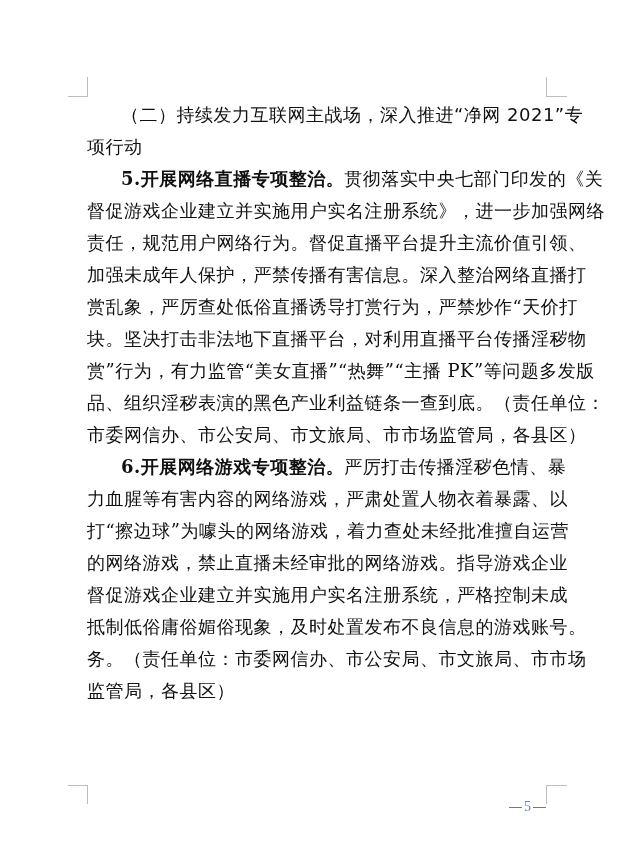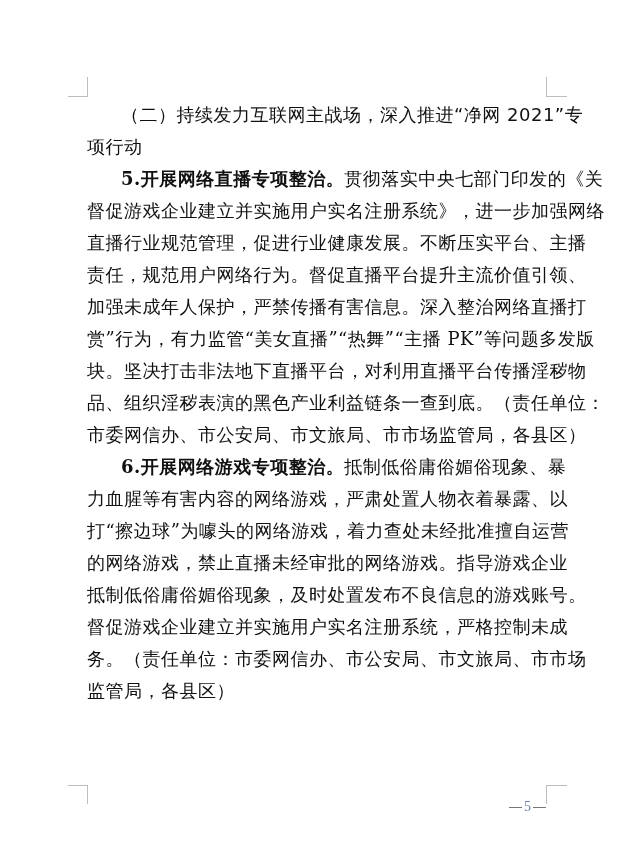--- a/index.html
+++ b/index.html
@@ -32,36 +32,36 @@
 
 <div class="page">
   <div>
     <div class="line indent heading">（二）持续发力互联网主战场，深入推进“净网 2021”专</div>
     <div class="line last heading">项行动</div>
   </div>
 
   <div>
     <div class="line indent"><span class="bold">5.开展网络直播专项整治。</span><span>贯彻落实中央七部门印发的《关</span></div>
     <div class="line">督促游戏企业建立并实施用户实名注册系统》，进一步加强网络</div>
-    <div class="line">直播行业规范管理，促进行业健康发展。不断压实平台、主播</div>
     <div class="line">责任，规范用户网络行为。督促直播平台提升主流价值引领、</div>
     <div class="line">加强未成年人保护，严禁传播有害信息。深入整治网络直播打</div>
+    <div class="line">赏乱象，严厉查处低俗直播诱导打赏行为，严禁炒作“天价打</div>
+    <div class="line">块。坚决打击非法地下直播平台，对利用直播平台传播淫秽物</div>
     <div class="line">赏”行为，有力监管“美女直播”“热舞”“主播 PK”等问题多发版</div>
-    <div class="line">块。坚决打击非法地下直播平台，对利用直播平台传播淫秽物</div>
     <div class="line">品、组织淫秽表演的黑色产业利益链条一查到底。（责任单位：</div>
     <div class="line last">市委网信办、市公安局、市文旅局、市市场监管局，各县区）</div>
   </div>
 
   <div>
-    <div class="line indent"><span class="bold">6.开展网络游戏专项整治。</span><span>抵制低俗庸俗媚俗现象、暴</span></div>
+    <div class="line indent"><span class="bold">6.开展网络游戏专项整治。</span><span>严厉打击传播淫秽色情、暴</span></div>
     <div class="line">力血腥等有害内容的网络游戏，严肃处置人物衣着暴露、以</div>
     <div class="line">打“擦边球”为噱头的网络游戏，着力查处未经批准擅自运营</div>
     <div class="line">的网络游戏，禁止直播未经审批的网络游戏。指导游戏企业</div>
+    <div class="line">督促游戏企业建立并实施用户实名注册系统，严格控制未成</div>
     <div class="line">抵制低俗庸俗媚俗现象，及时处置发布不良信息的游戏账号。</div>
-    <div class="line">督促游戏企业建立并实施用户实名注册系统，严格控制未成</div>
     <div class="line">务。（责任单位：市委网信办、市公安局、市文旅局、市市场</div>
     <div class="line last">监管局，各县区）</div>
   </div>
 </div>
 
 <div class="footer">
   <span class="dash"></span>
   <span class="pnum">5</span>
   <span class="dash"></span>
 </div>

